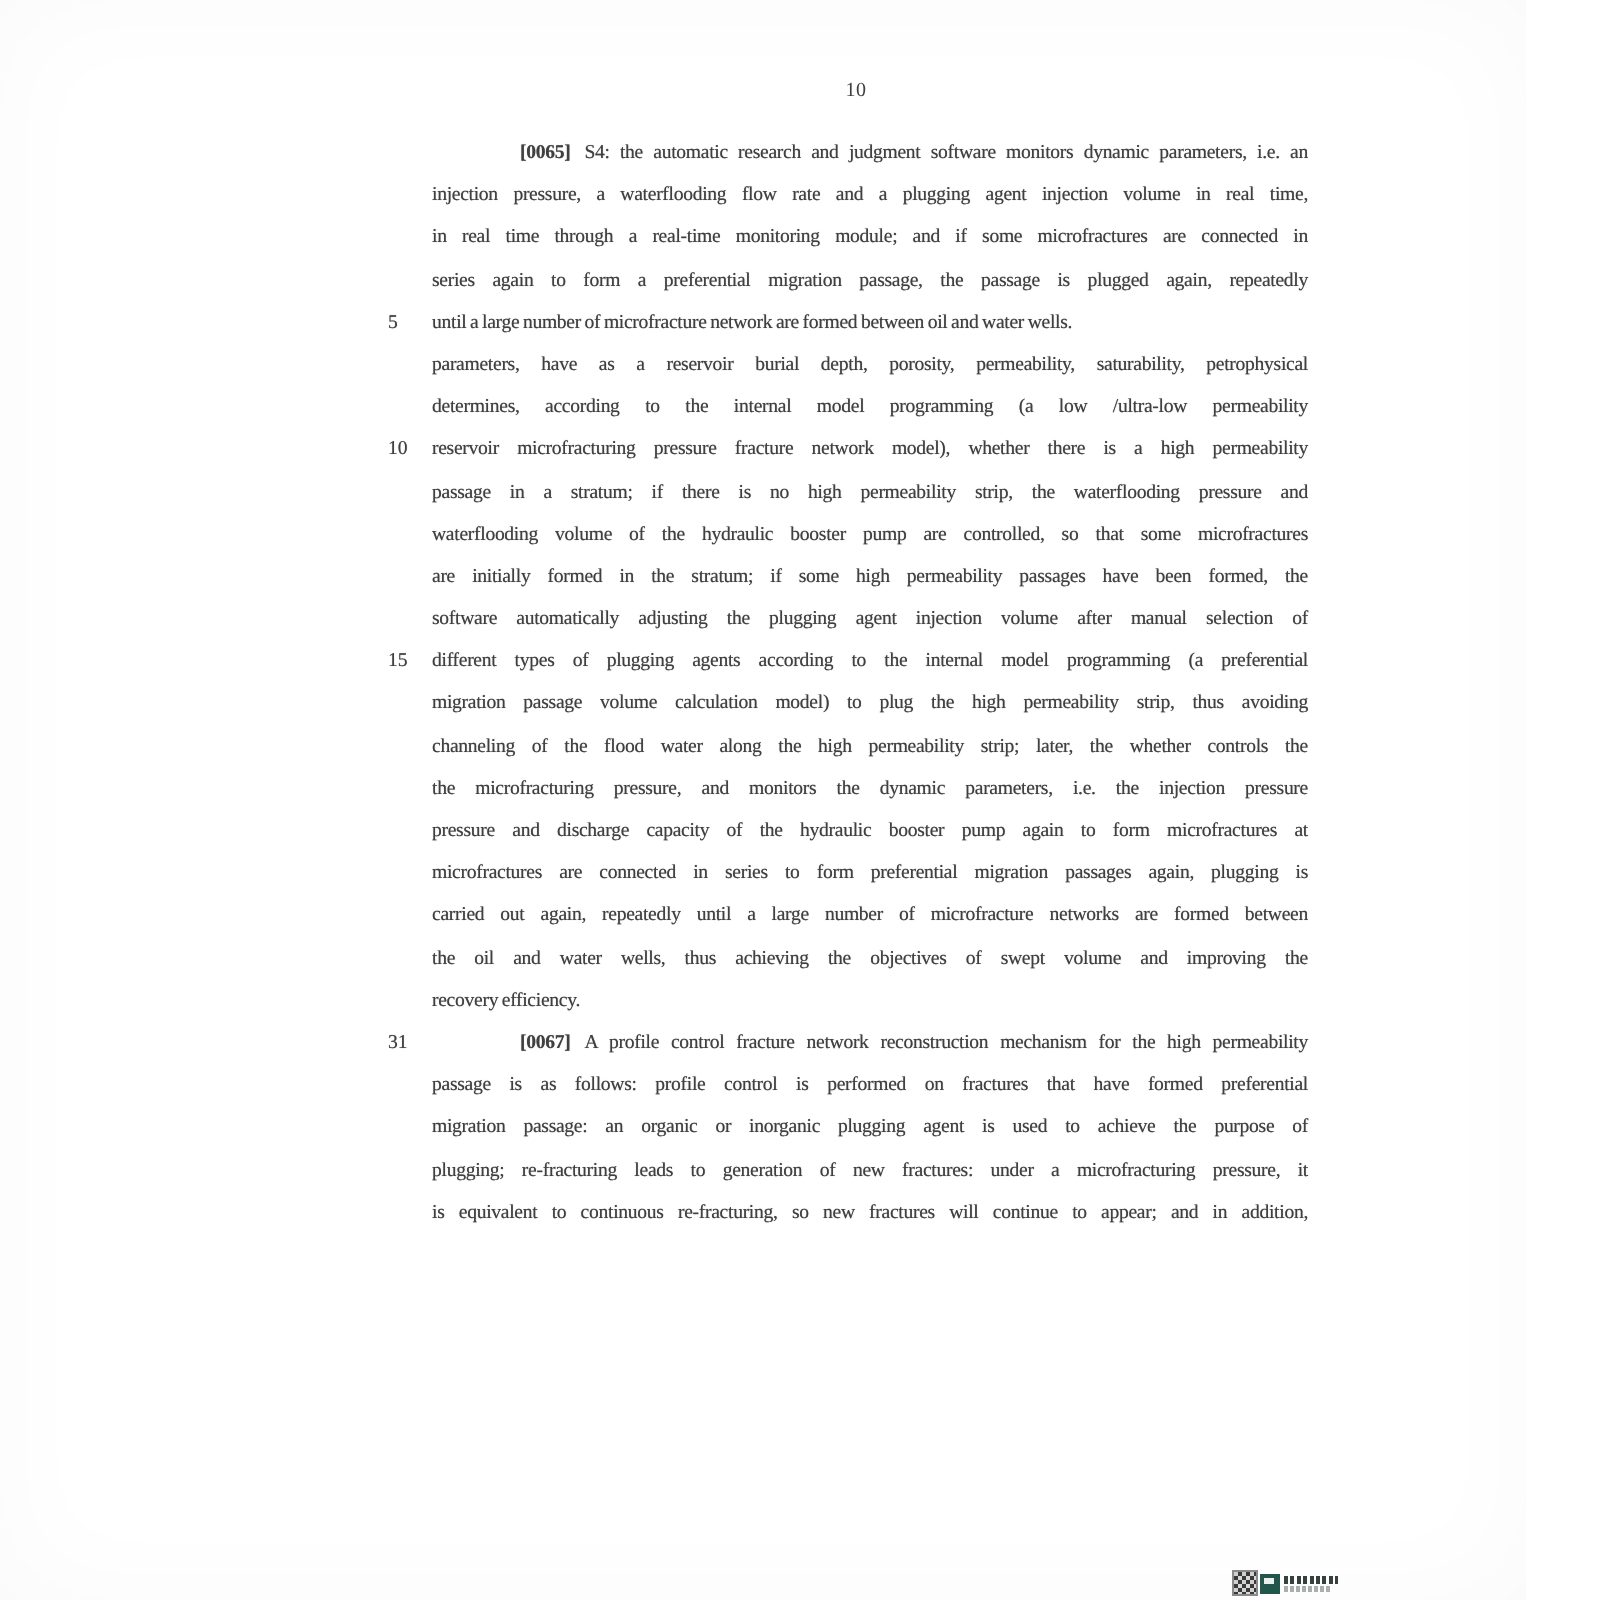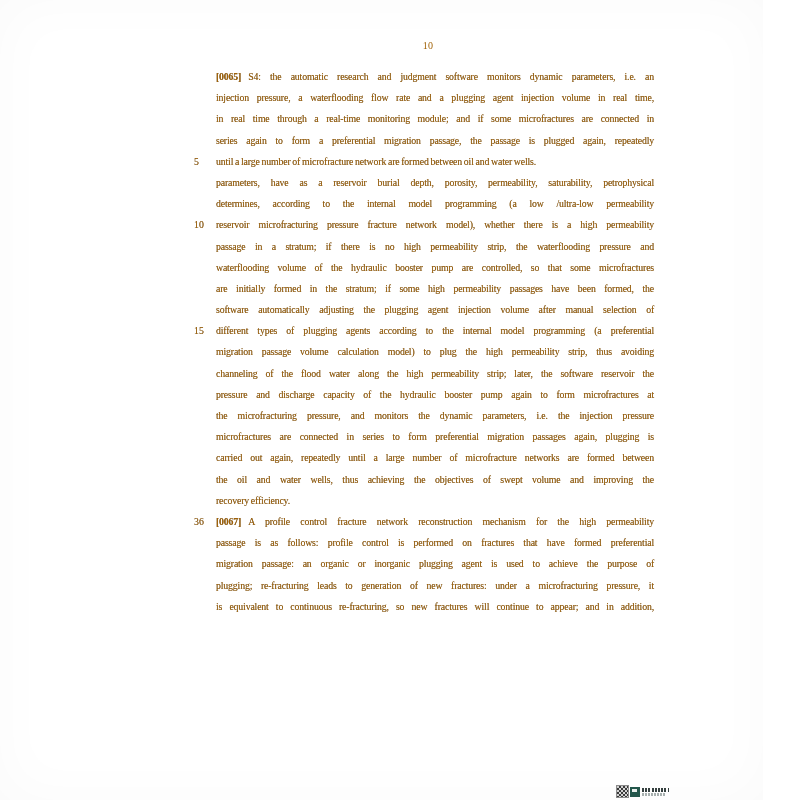--- a/index.html
+++ b/index.html
@@ -3,21 +3,21 @@
 <meta charset="utf-8">
 <style>
   html, body { margin: 0; padding: 0; background: #ffffff; }
   .sheet {
     position: relative;
     width: 763px; height: 800px;
     background: #ffffff;
     box-shadow: inset 0 0 60px rgba(0,0,0,0.025);
     overflow: hidden;
     font-family: "Liberation Serif", "DejaVu Serif", serif;
-    color: #a16207;
+    color: #404040;
   }
   .pagenum {
     position: absolute;
     top: 40px; left: 216px; width: 424px;
     text-align: center;
     font-size: 10px;
     letter-spacing: 0.2px;
   }
   .textblock {
     position: absolute;
@@ -38,21 +38,21 @@
   .ln {
     position: absolute;
     left: -22px; top: 0;
     width: 18px;
     text-align: left;
     font-size: 9.8px;
     letter-spacing: 0;
     word-spacing: 0;
   }
   .lbl { font-weight: 700; }
-  .lbl:not(:empty) { margin-right: 7px; }
+  .lbl:not(:empty) { margin-right: 7px; margin-left: 44px; }
   
   .watermark {
     position: absolute;
     left: 617px; top: 786px;
     display: flex;
     align-items: flex-start;
     gap: 2px;
   }
   .qr {
     width: 11px; height: 11px;
@@ -98,28 +98,28 @@
     <div class="line end"><span class="ln">5</span><span class="lbl"></span><span class="txt">until a large number of microfracture network are formed between oil and water wells.</span></div>
     <div class="line"><span class="ln"></span><span class="lbl"></span><span class="txt">parameters, have as a reservoir burial depth, porosity, permeability, saturability, petrophysical</span></div>
     <div class="line"><span class="ln"></span><span class="lbl"></span><span class="txt">determines, according to the internal model programming (a low /ultra-low permeability</span></div>
     <div class="line"><span class="ln">10</span><span class="lbl"></span><span class="txt">reservoir microfracturing pressure fracture network model), whether there is a high permeability</span></div>
     <div class="line"><span class="ln"></span><span class="lbl"></span><span class="txt">passage in a stratum; if there is no high permeability strip, the waterflooding pressure and</span></div>
     <div class="line"><span class="ln"></span><span class="lbl"></span><span class="txt">waterflooding volume of the hydraulic booster pump are controlled, so that some microfractures</span></div>
     <div class="line"><span class="ln"></span><span class="lbl"></span><span class="txt">are initially formed in the stratum; if some high permeability passages have been formed, the</span></div>
     <div class="line"><span class="ln"></span><span class="lbl"></span><span class="txt">software automatically adjusting the plugging agent injection volume after manual selection of</span></div>
     <div class="line"><span class="ln">15</span><span class="lbl"></span><span class="txt">different types of plugging agents according to the internal model programming (a preferential</span></div>
     <div class="line"><span class="ln"></span><span class="lbl"></span><span class="txt">migration passage volume calculation model) to plug the high permeability strip, thus avoiding</span></div>
-    <div class="line"><span class="ln"></span><span class="lbl"></span><span class="txt">channeling of the flood water along the high permeability strip; later, the software reservoir the</span></div>
+    <div class="line"><span class="ln"></span><span class="lbl"></span><span class="txt">channeling of the flood water along the high permeability strip; later, the whether controls the</span></div>
+    <div class="line"><span class="ln"></span><span class="lbl"></span><span class="txt">the microfracturing pressure, and monitors the dynamic parameters, i.e. the injection pressure</span></div>
     <div class="line"><span class="ln"></span><span class="lbl"></span><span class="txt">pressure and discharge capacity of the hydraulic booster pump again to form microfractures at</span></div>
-    <div class="line"><span class="ln"></span><span class="lbl"></span><span class="txt">the microfracturing pressure, and monitors the dynamic parameters, i.e. the injection pressure</span></div>
     <div class="line"><span class="ln"></span><span class="lbl"></span><span class="txt">microfractures are connected in series to form preferential migration passages again, plugging is</span></div>
     <div class="line"><span class="ln"></span><span class="lbl"></span><span class="txt">carried out again, repeatedly until a large number of microfracture networks are formed between</span></div>
     <div class="line"><span class="ln"></span><span class="lbl"></span><span class="txt">the oil and water wells, thus achieving the objectives of swept volume and improving the</span></div>
     <div class="line end"><span class="ln"></span><span class="lbl"></span><span class="txt">recovery efficiency.</span></div>
-    <div class="line"><span class="ln">36</span><span class="lbl">[0067]</span><span class="txt">A profile control fracture network reconstruction mechanism for the high permeability</span></div>
+    <div class="line"><span class="ln">31</span><span class="lbl">[0067]</span><span class="txt">A profile control fracture network reconstruction mechanism for the high permeability</span></div>
     <div class="line"><span class="ln"></span><span class="lbl"></span><span class="txt">passage is as follows: profile control is performed on fractures that have formed preferential</span></div>
     <div class="line"><span class="ln"></span><span class="lbl"></span><span class="txt">migration passage: an organic or inorganic plugging agent is used to achieve the purpose of</span></div>
     <div class="line"><span class="ln"></span><span class="lbl"></span><span class="txt">plugging; re-fracturing leads to generation of new fractures: under a microfracturing pressure, it</span></div>
     <div class="line"><span class="ln"></span><span class="lbl"></span><span class="txt">is equivalent to continuous re-fracturing, so new fractures will continue to appear; and in addition,</span></div>
   </div>
 
   <div class="watermark">
     <div class="qr"></div>
     <div class="badge"></div>
     <div class="wm-lines">

